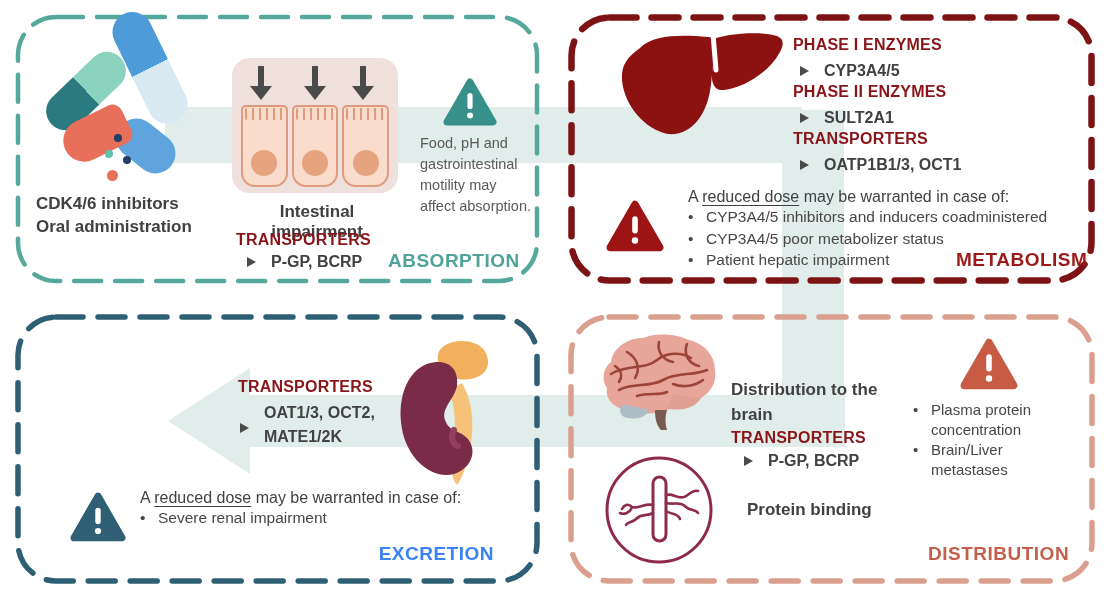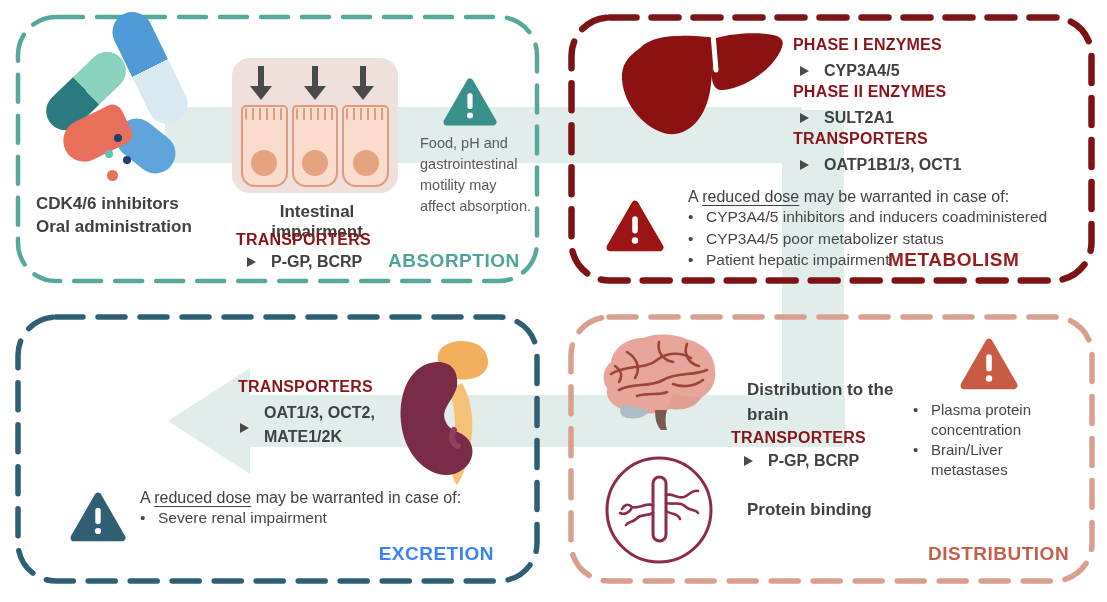--- a/index.html
+++ b/index.html
@@ -168,21 +168,21 @@
     <div class="brow">
       <span class="dot">•</span>
       <span>CYP3A4/5 poor metabolizer status</span>
     </div>
     <div class="brow">
       <span class="dot">•</span>
       <span>Patient hepatic impairment</span>
     </div>
   </div>
 
-  <div class="abs seclabel" style="left:888px;top:249px;width:130px;color:#9c1a1a;">METABOLISM</div>
+  <div class="abs seclabel" style="left:956px;top:249px;width:130px;color:#9c1a1a;">METABOLISM</div>
 
   <div class="abs redhead" style="left:238px;top:378px;">TRANSPORTERS</div>
   <div class="abs vrow" style="left:240px;top:401px;align-items:center;">
     <span class="tri-bullet" style="margin-top:5px;"></span>
     <span class="val" style="line-height:24px;">
       <span style="display:block;">OAT1/3, OCT2,</span>
       <span style="display:block;">MATE1/2K</span>
     </span>
   </div>
 
@@ -221,21 +221,21 @@
       <path d="M22,60 C36,52 52,58 66,50 C80,42 96,46 110,40"></path>
       <path d="M30,22 C40,28 44,38 38,48"></path>
       <path d="M62,12 C60,22 66,30 76,32"></path>
       <path d="M90,14 C86,24 92,34 102,36"></path>
       <path d="M40,66 C52,62 62,66 70,62"></path>
       <path d="M76,54 C86,58 98,56 106,50"></path>
       <path d="M18,36 C24,40 26,46 22,52"></path>
     </g>
   </svg>
 
-  <div class="abs b" style="left:747px;top:377px;width:160px;font-size:17px;line-height:25px;">Distribution to the brain</div>
+  <div class="abs b" style="left:731px;top:377px;width:160px;font-size:17px;line-height:25px;">Distribution to the brain</div>
   <div class="abs redhead" style="left:731px;top:429px;">TRANSPORTERS</div>
   <div class="abs vrow" style="left:744px;top:452px;">
     <span class="tri-bullet"></span>
     <span class="val">P-GP, BCRP</span>
   </div>
 
   <svg class="abs" style="left:602px;top:453px;" width="114" height="114" viewBox="0 0 114 114">
     <circle cx="57" cy="57" r="52" fill="#ffffff" stroke="#8e2a4e" stroke-width="3"></circle>
     <rect x="51" y="24" width="13" height="64" rx="6.5" fill="none" stroke="#8e2a4e" stroke-width="3"></rect>
     <g fill="none" stroke="#8e2a4e" stroke-width="2.6" stroke-linecap="round">

